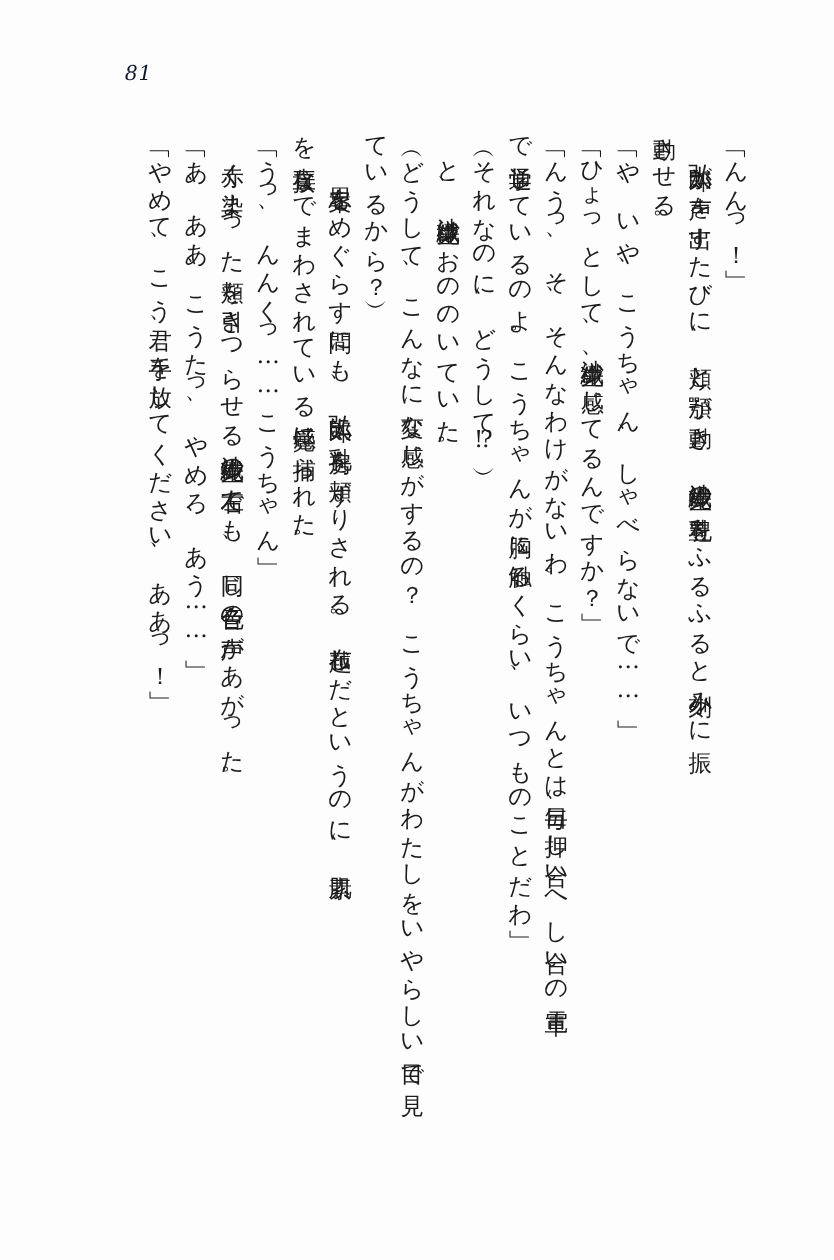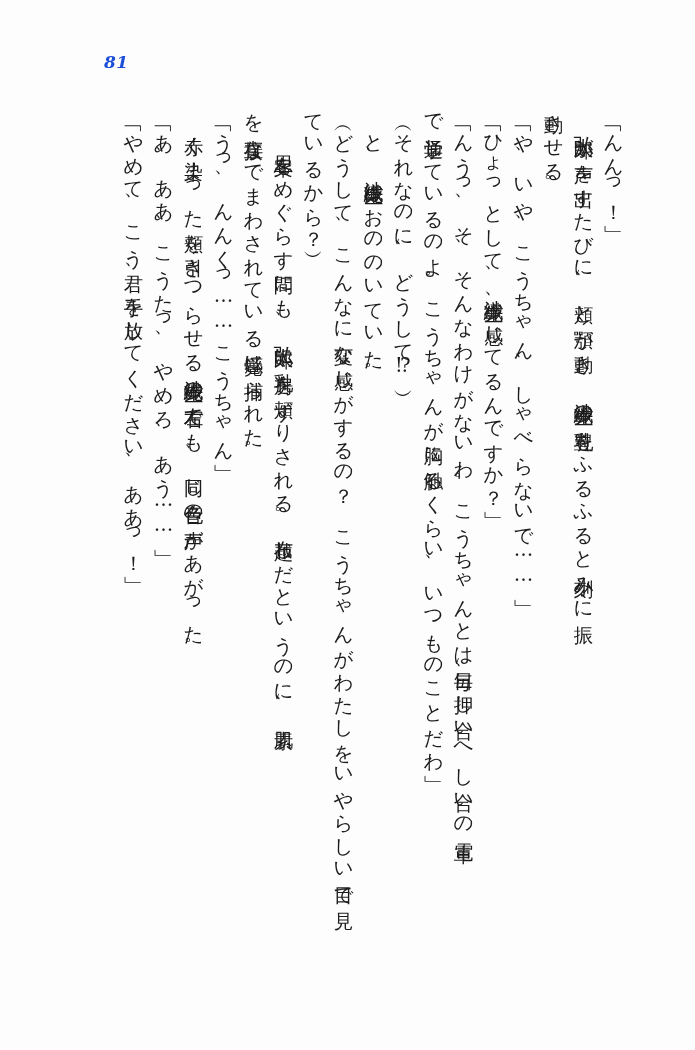--- a/index.html
+++ b/index.html
@@ -25,23 +25,22 @@
     background: #fdfdfd;
   }
 
   #page-number {
     position: absolute;
     left: 104px;
     top: 52px;
     font-size: 17px;
     font-style: italic;
     font-family: "DejaVu Serif", "Liberation Serif", serif;
-    color: #1d4ed8;
+    color: #0f172a;
     letter-spacing: 0.5px;
-    font-weight: bold;
   }
 
   #text-body {
     position: absolute;
     right: 72px;
     top: 100px;
     height: 880px;
     width: 560px;
     display: flex;
     flex-direction: row-reverse;

